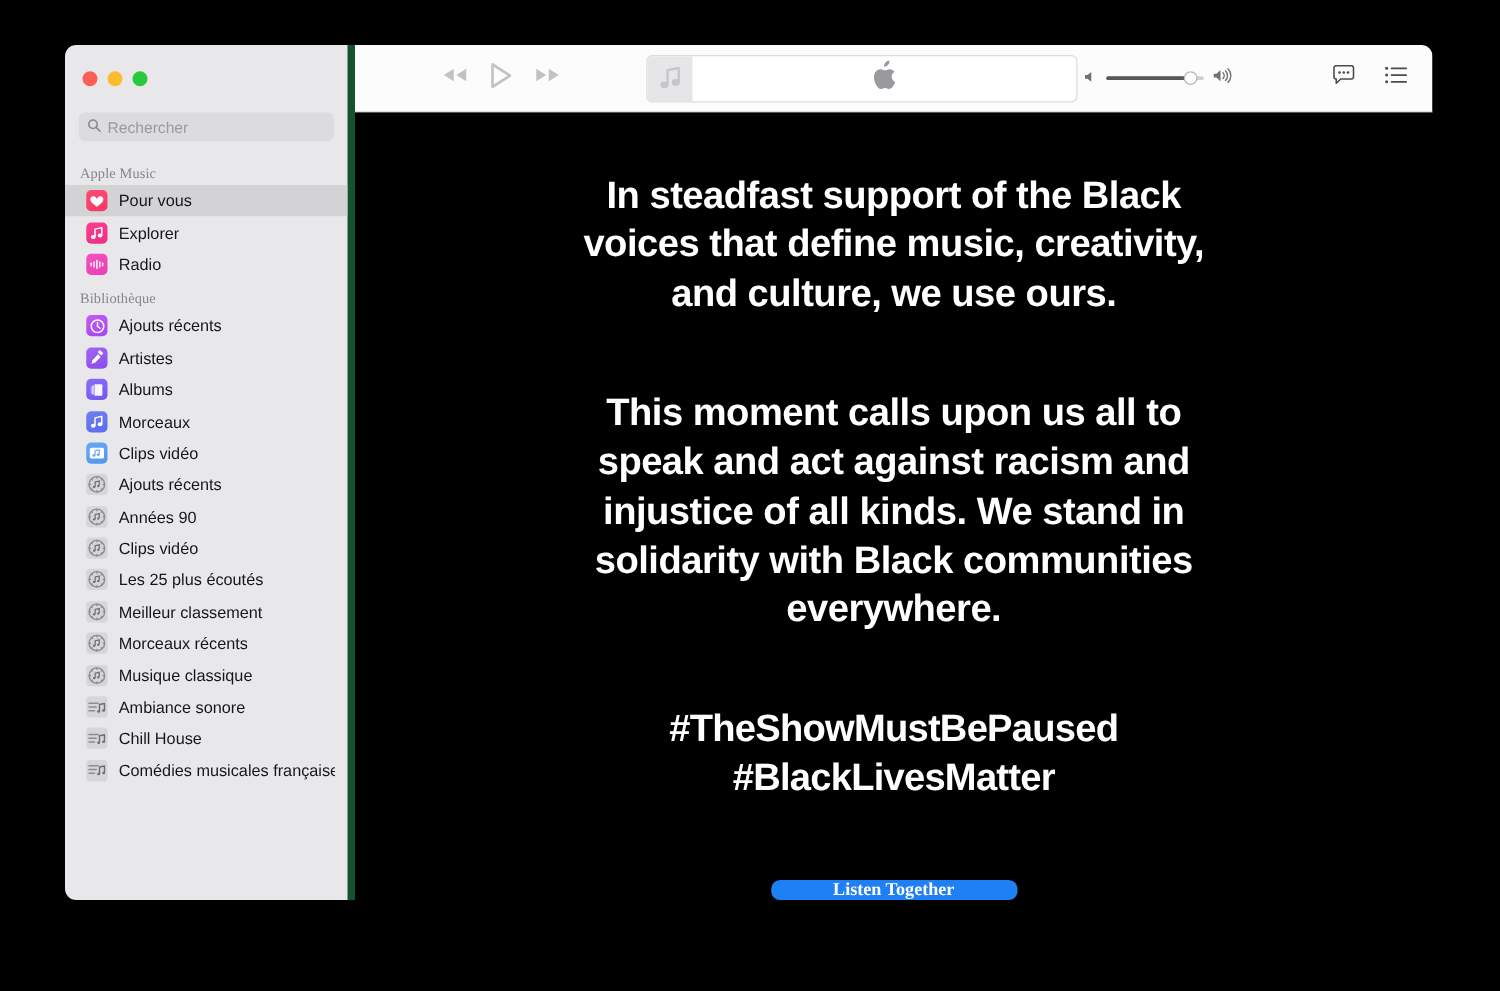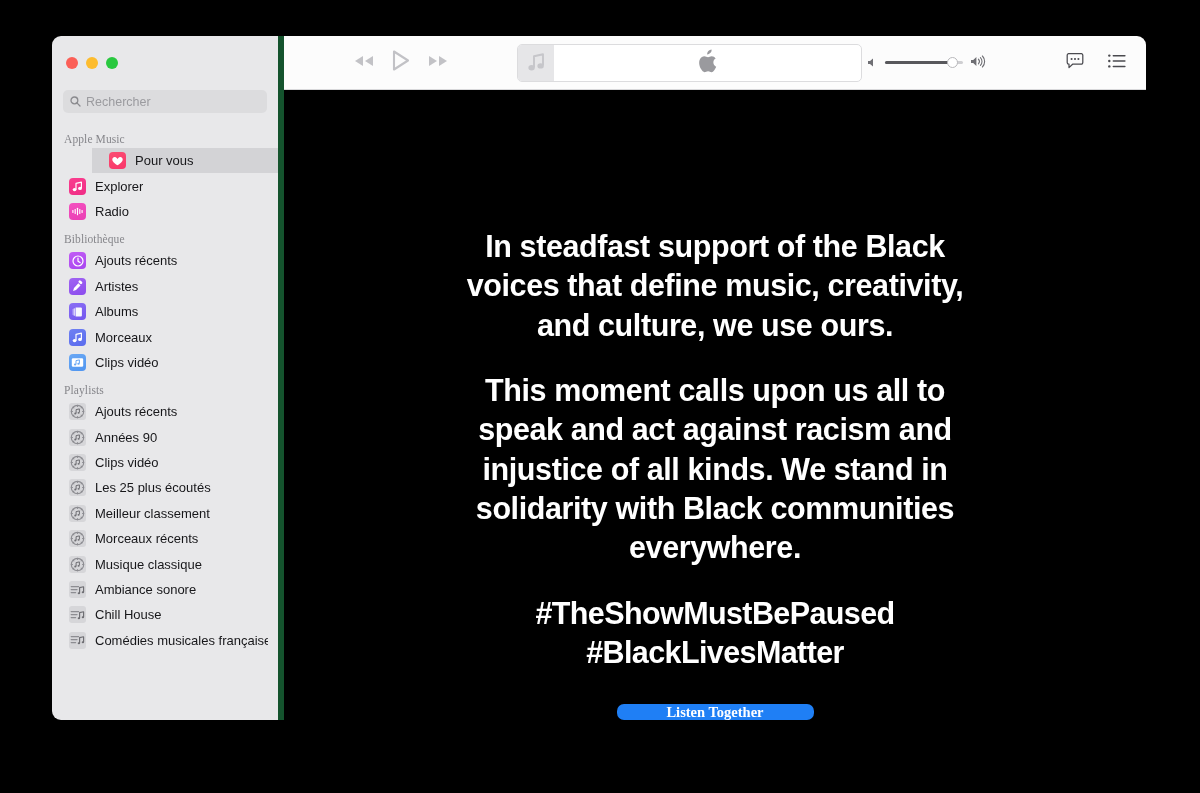--- a/index.html
+++ b/index.html
@@ -75,21 +75,21 @@
   .row {
     height: 25.4px;
     display: flex;
     align-items: center;
     padding: 0 10px 0 17px;
     gap: 9px;
     font-size: 13px;
     color: #17171a;
     white-space: nowrap;
   }
-  .row.selected { background: #d3d3d6; margin-left: 40px; }
+  .row.selected { background: #d3d3d6; }
   .row .label { overflow: hidden; text-overflow: clip; }
 
   .ic { width: 17px; height: 17px; border-radius: 4px; flex: none;
         display: flex; align-items: center; justify-content: center; }
   .ic svg { display: block; }
 
   .ic.heart  { background: linear-gradient(160deg,#fb4d72,#f9366a); }
   .ic.note   { background: linear-gradient(160deg,#fa3e8e,#ef2d86); }
   .ic.radio  { background: linear-gradient(160deg,#f451c0,#ea3fb4); }
   .ic.clock  { background: linear-gradient(160deg,#c25cf5,#a845f0); }
@@ -180,21 +180,21 @@
   .tool-icon { margin-left: 24px; }
 
   
   #content {
     flex: 1;
     background: #000;
     color: #fff;
     display: flex;
     flex-direction: column;
     align-items: center;
-    justify-content: flex-end;
+    justify-content: space-between;
     padding-top: 47px;
     text-align: center;
   }
   .para {
     font-size: 30.5px;
     font-weight: bold;
     line-height: 1.29;
     letter-spacing: -0.4px;
     max-width: 520px;
     margin-bottom: 26px;
@@ -321,21 +321,20 @@
           <span class="ic video">
             <svg width="13" height="11" viewBox="0 0 13 11">
               <rect x="0.8" y="1.2" width="11.4" height="8.6" rx="1.3" fill="#fff"></rect>
               <path d="M5 7.2V3.6l3.4-.7v3.5" fill="none" stroke="#6aa8f4" stroke-width="1" stroke-linejoin="round"></path>
               <ellipse cx="4.1" cy="7.4" rx="1.2" ry="1" fill="#6aa8f4"></ellipse>
               <ellipse cx="7.5" cy="6.7" rx="1.2" ry="1" fill="#6aa8f4"></ellipse>
             </svg>
           </span>
           <span class="label">Clips vidéo</span>
         </div>
-        <div class="section-title">Playlists</div>
         <div class="row">
           <span class="ic smart">
             <svg width="15" height="15" viewBox="0 0 15 15">
               <circle cx="7.5" cy="7.5" r="6.2" fill="none" stroke="#8d8d92" stroke-width="1.15"></circle>
               <g stroke="#8d8d92" stroke-width="1.05" stroke-linecap="round">
                 <line x1="7.5" y1="1.3" x2="7.5" y2="2.5"></line>
                 <line x1="7.5" y1="12.5" x2="7.5" y2="13.7"></line>
                 <line x1="1.3" y1="7.5" x2="2.5" y2="7.5"></line>
                 <line x1="12.5" y1="7.5" x2="13.7" y2="7.5"></line>
                 <line x1="3.1" y1="3.1" x2="3.9" y2="3.9"></line>

